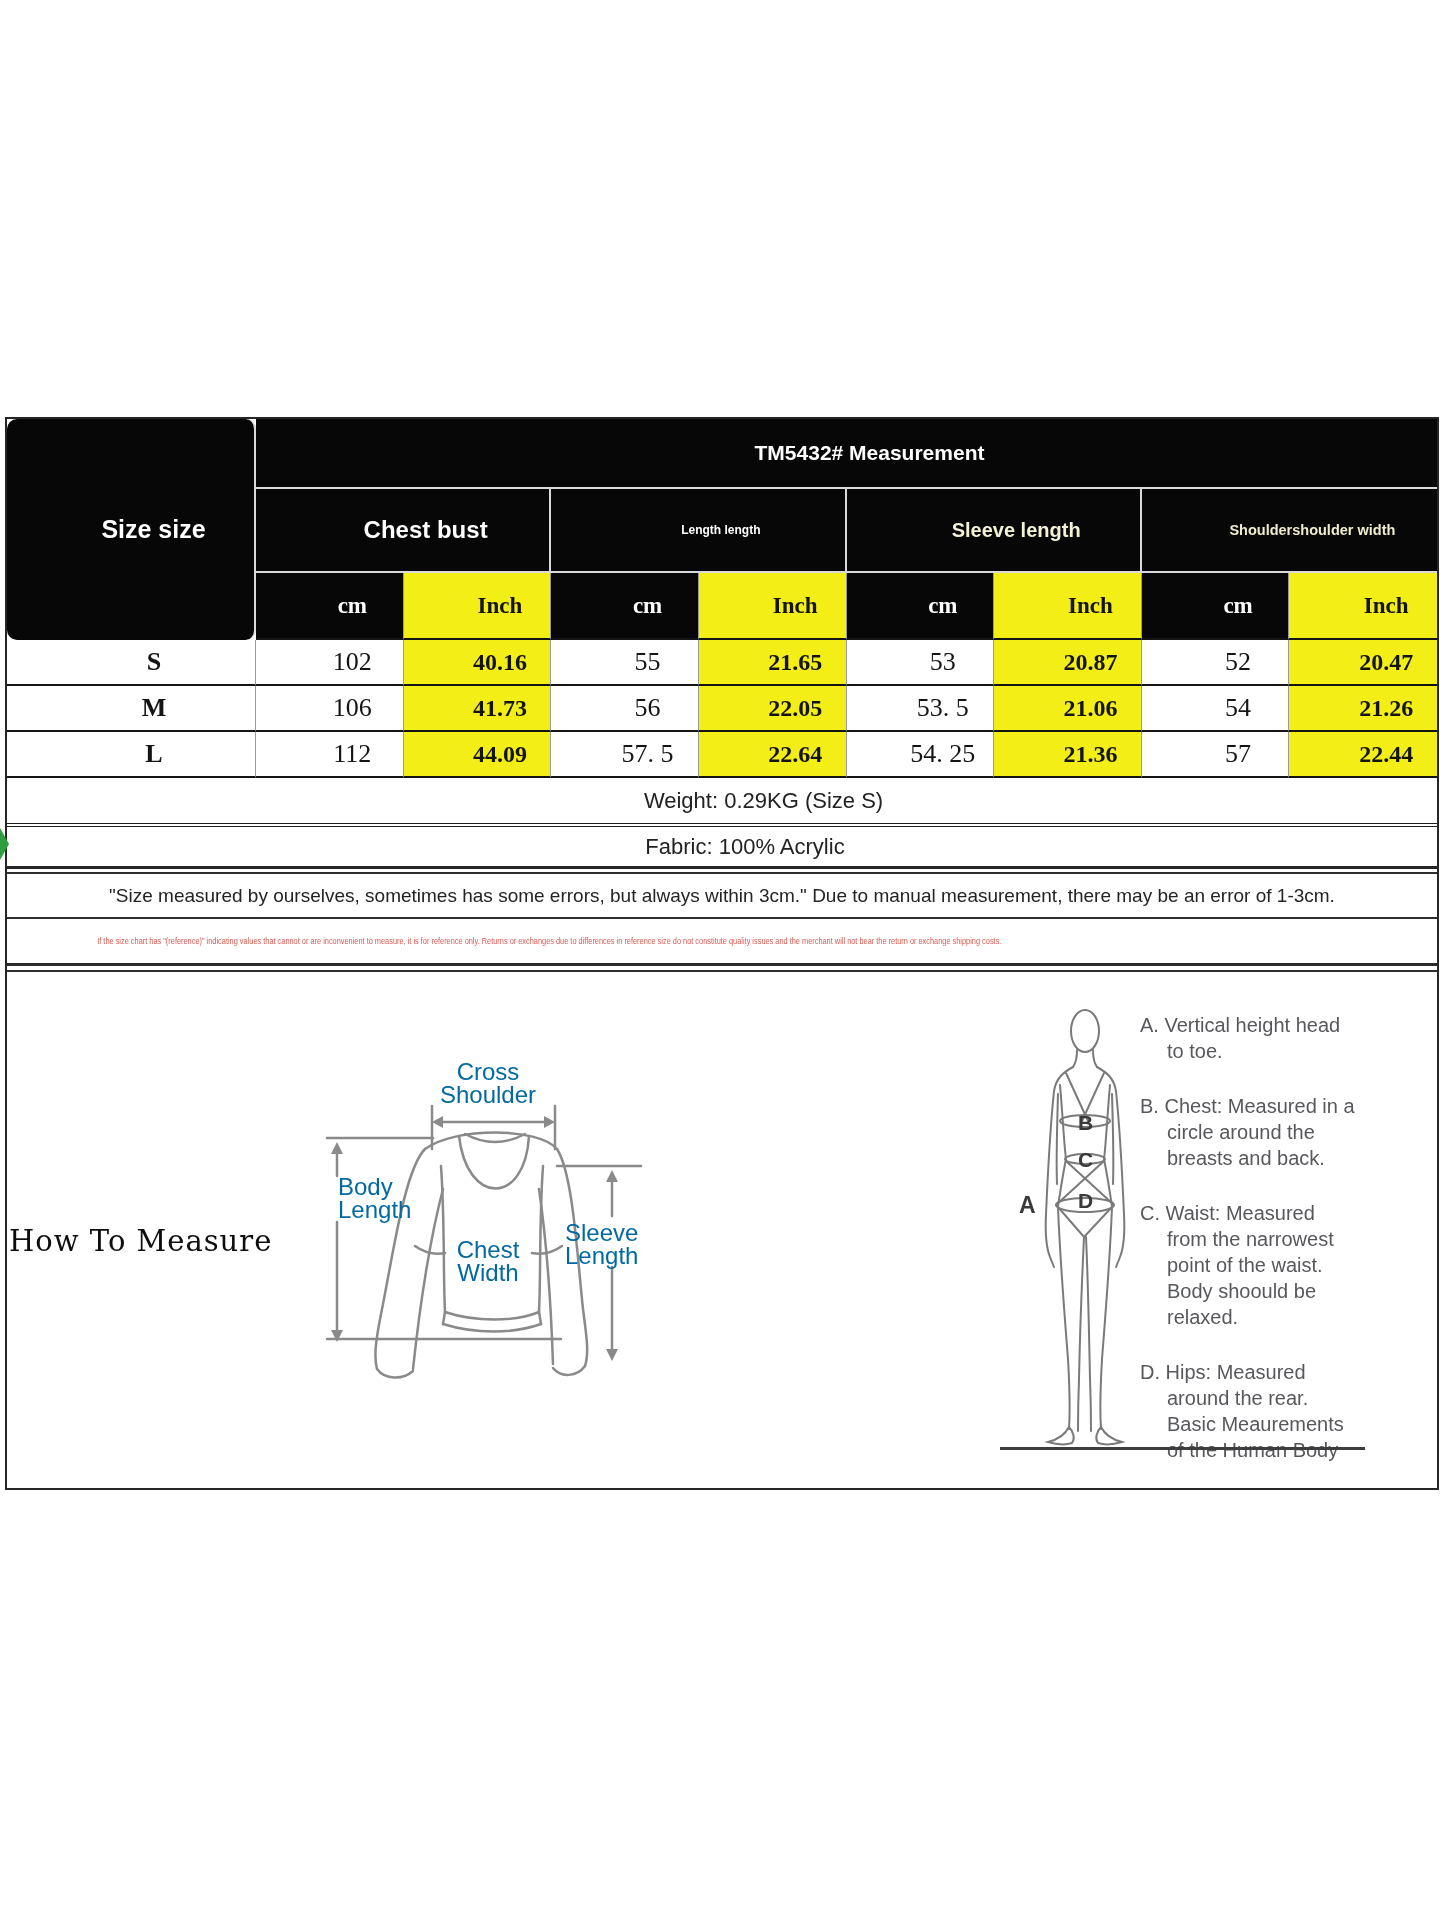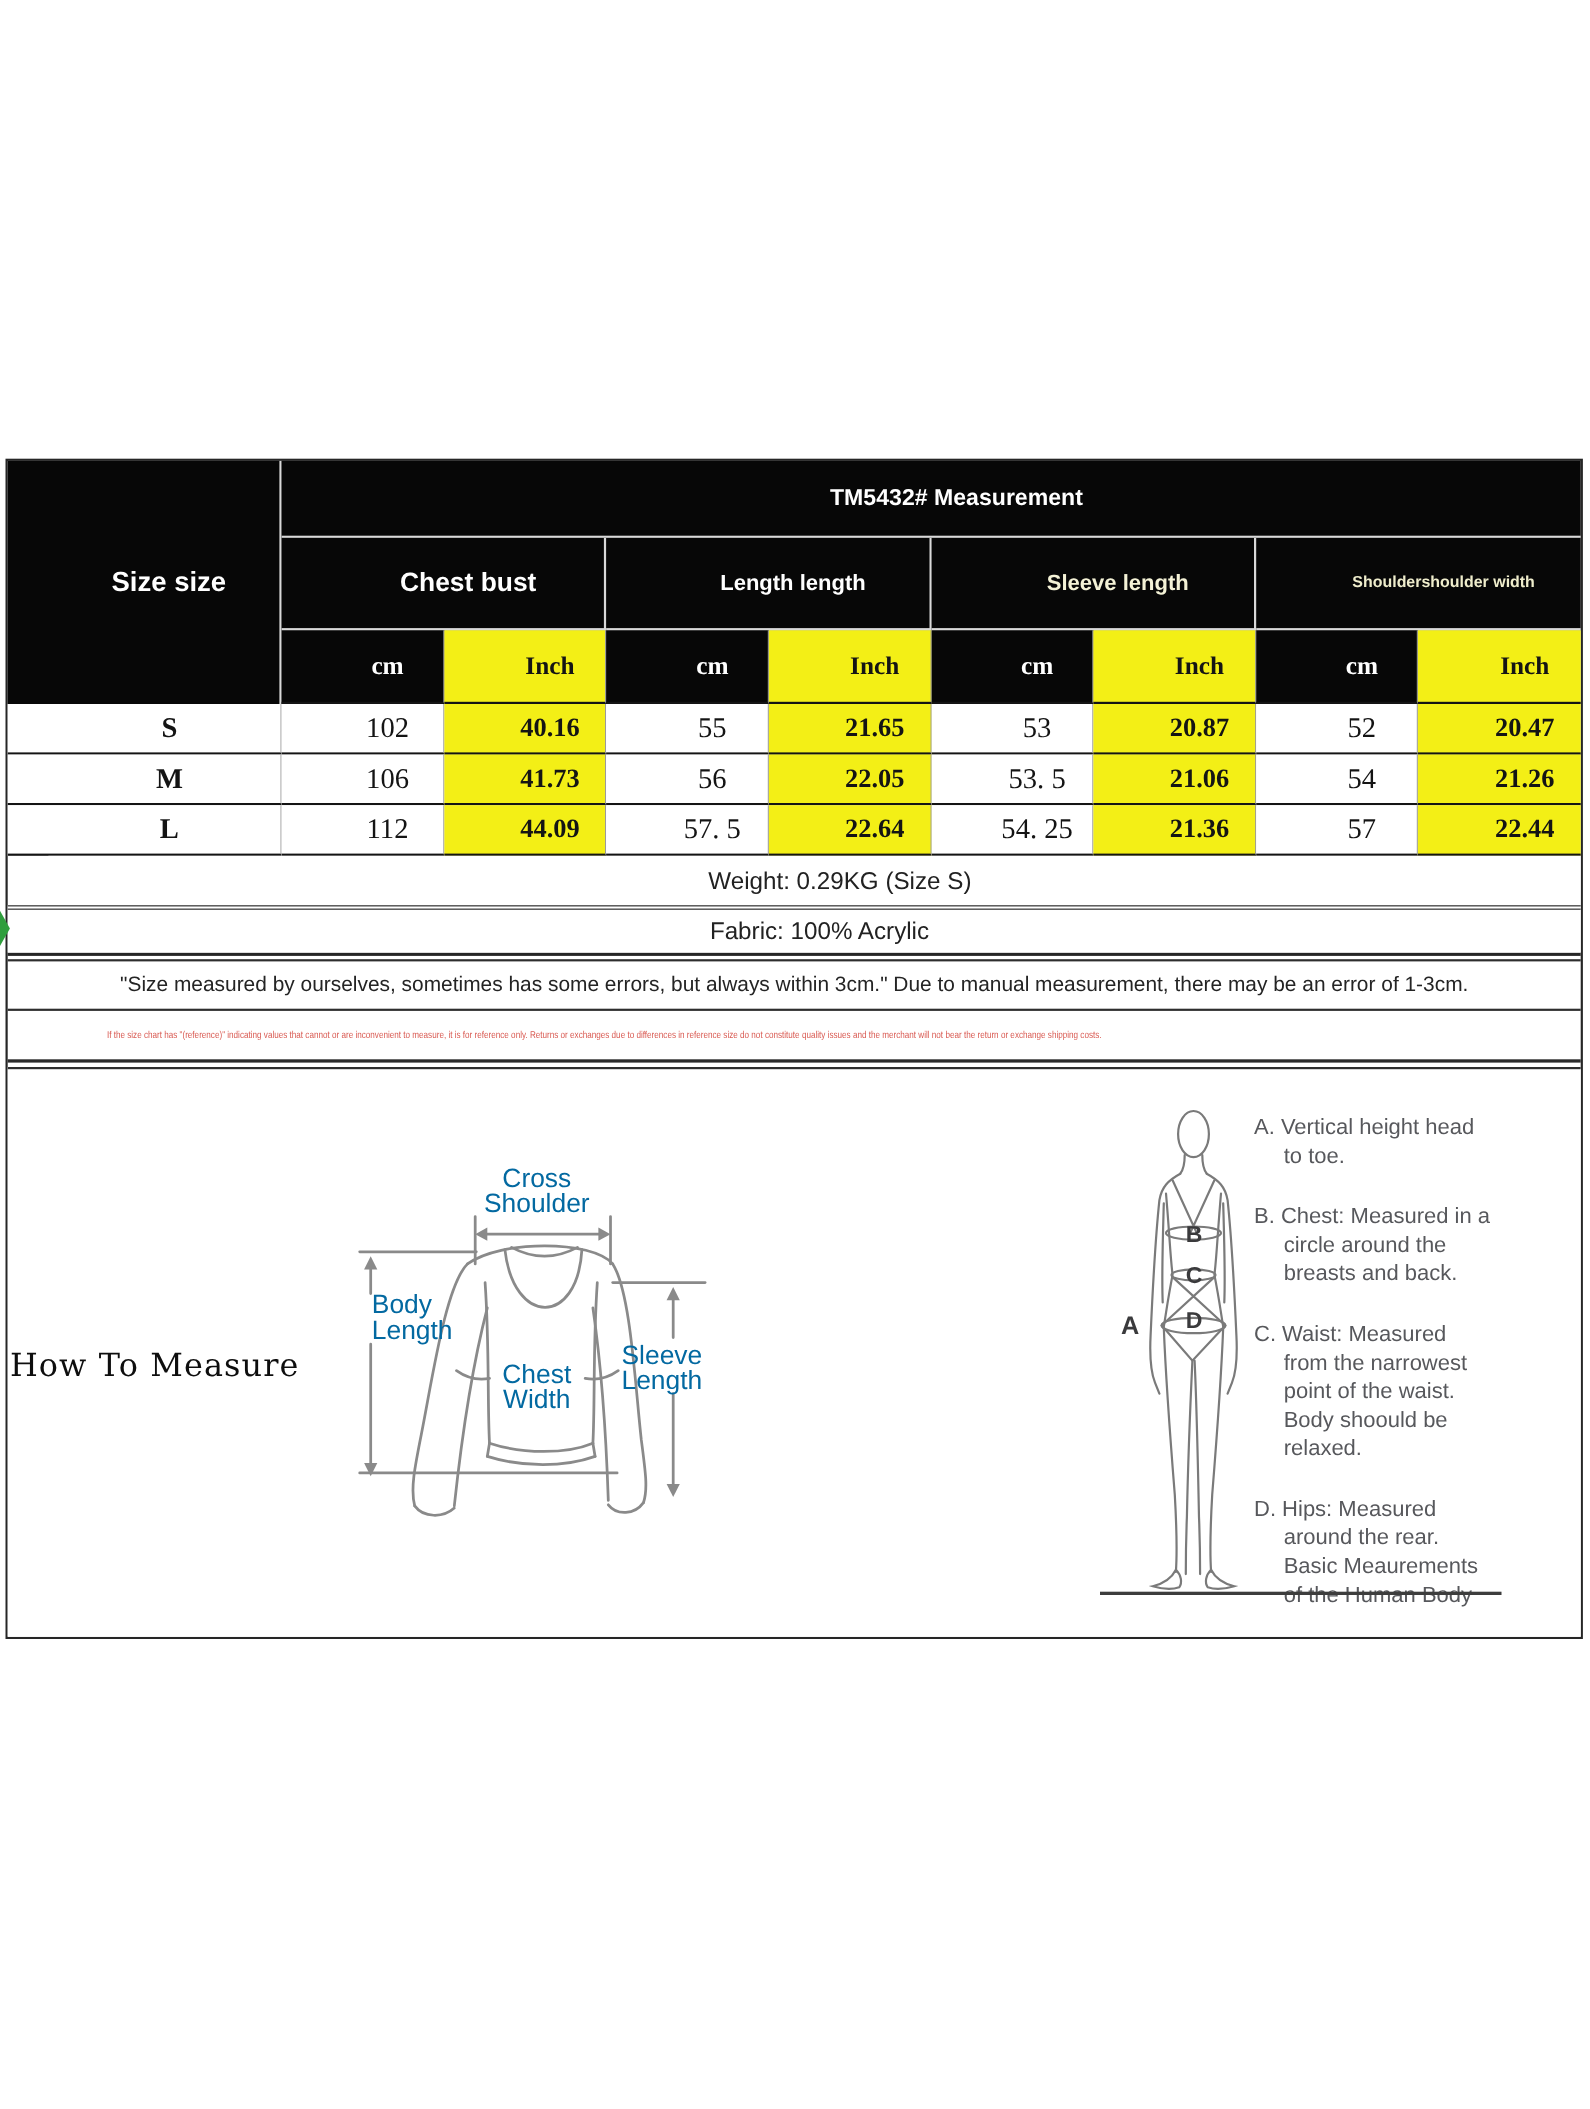--- a/index.html
+++ b/index.html
@@ -9,24 +9,24 @@
   
   .content{position:absolute;left:5px;top:417px;width:1430px;border:2px solid #262626;background:#fff;}
 
   
   .size-table{display:grid;grid-template-columns:249px repeat(8,1fr);
               grid-template-rows:70px 84px 67px 46px 46px 46px 45px 43px;
               border-bottom:3px solid #262626;}
   .cell{display:flex;align-items:center;justify-content:center;text-align:center;padding-left:46px;}
   .hdr{background:#070707;color:#ffffff;font-weight:bold;
        border-right:2px solid #d9d9d9;border-bottom:2px solid #d9d9d9;}
-  .c-size{grid-area:1/1/4/2;font-size:25px;border-bottom:none;}
+  .c-size{grid-area:1/1/4/2;font-size:25px;border-bottom:none;border-radius:10px;}
   .c-title{grid-area:1/2/2/10;font-size:21px;border-right:none;}
   .c-g1{grid-area:2/2/3/4;font-size:24px;}
-  .c-g2{grid-area:2/4/3/6;font-size:20px;}
+  .c-g2{grid-area:2/4/3/6;font-size:12px;}
   .c-g3{grid-area:2/6/3/8;font-size:20px;color:#f4f2d6;}
   .c-g4{grid-area:2/8/3/10;font-size:14.5px;color:#efedcc;border-right:none;}
   .unit{font-family:"Liberation Serif",serif;font-weight:bold;font-size:23px;
         border-right:1px solid #9a9a9a;border-bottom:2px solid #141414;}
   .unit-cm{background:#070707;color:#ffffff;}
   .unit-in{background:#f3ef16;color:#141414;}
   .d{font-family:"Liberation Serif",serif;background:#ffffff;color:#141414;font-size:26px;
      border-right:1px solid #9a9a9a;border-bottom:2px solid #141414;}
   .d-size{font-weight:bold;}
   .d-in{background:#f3ef16;font-weight:bold;font-size:24px;}

